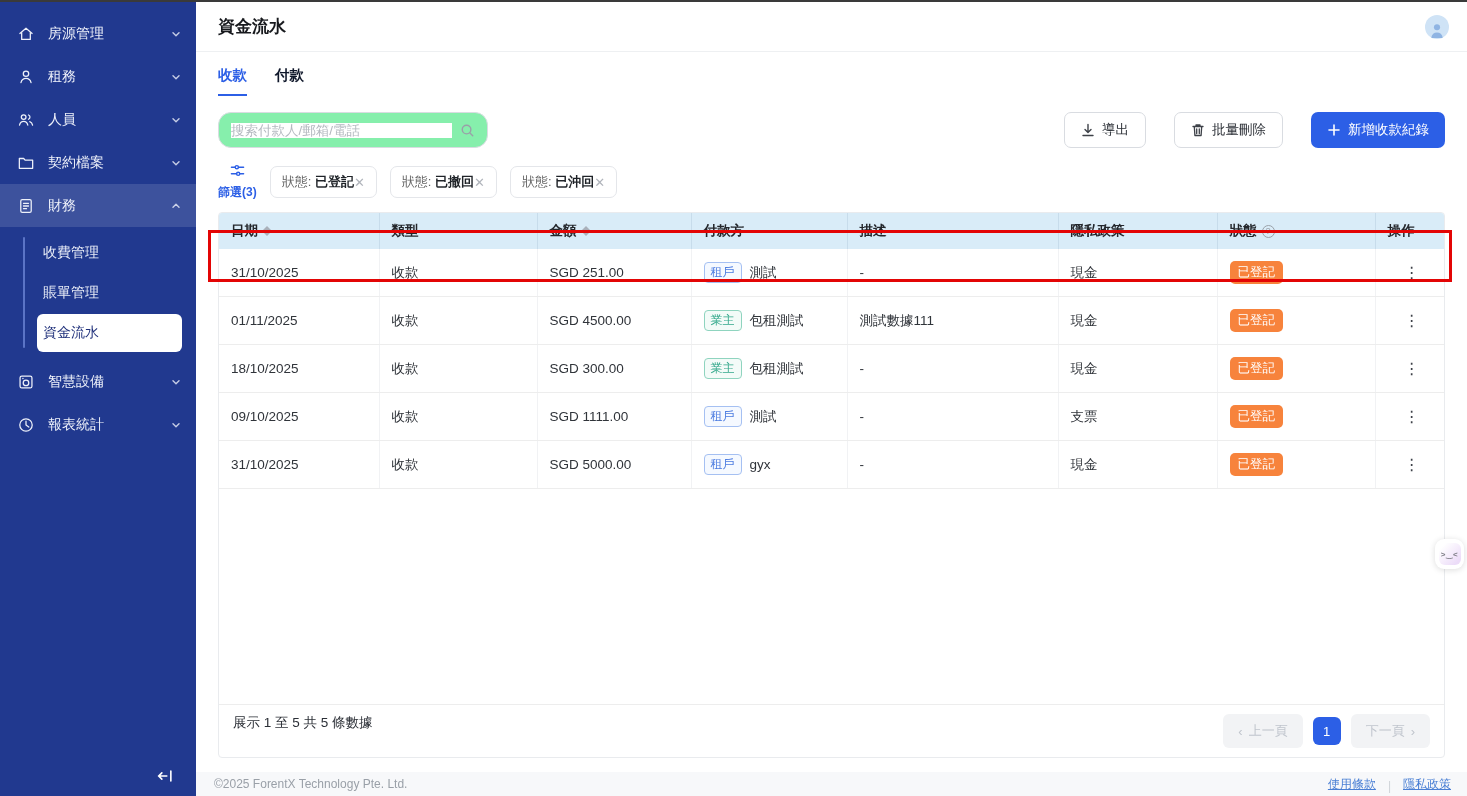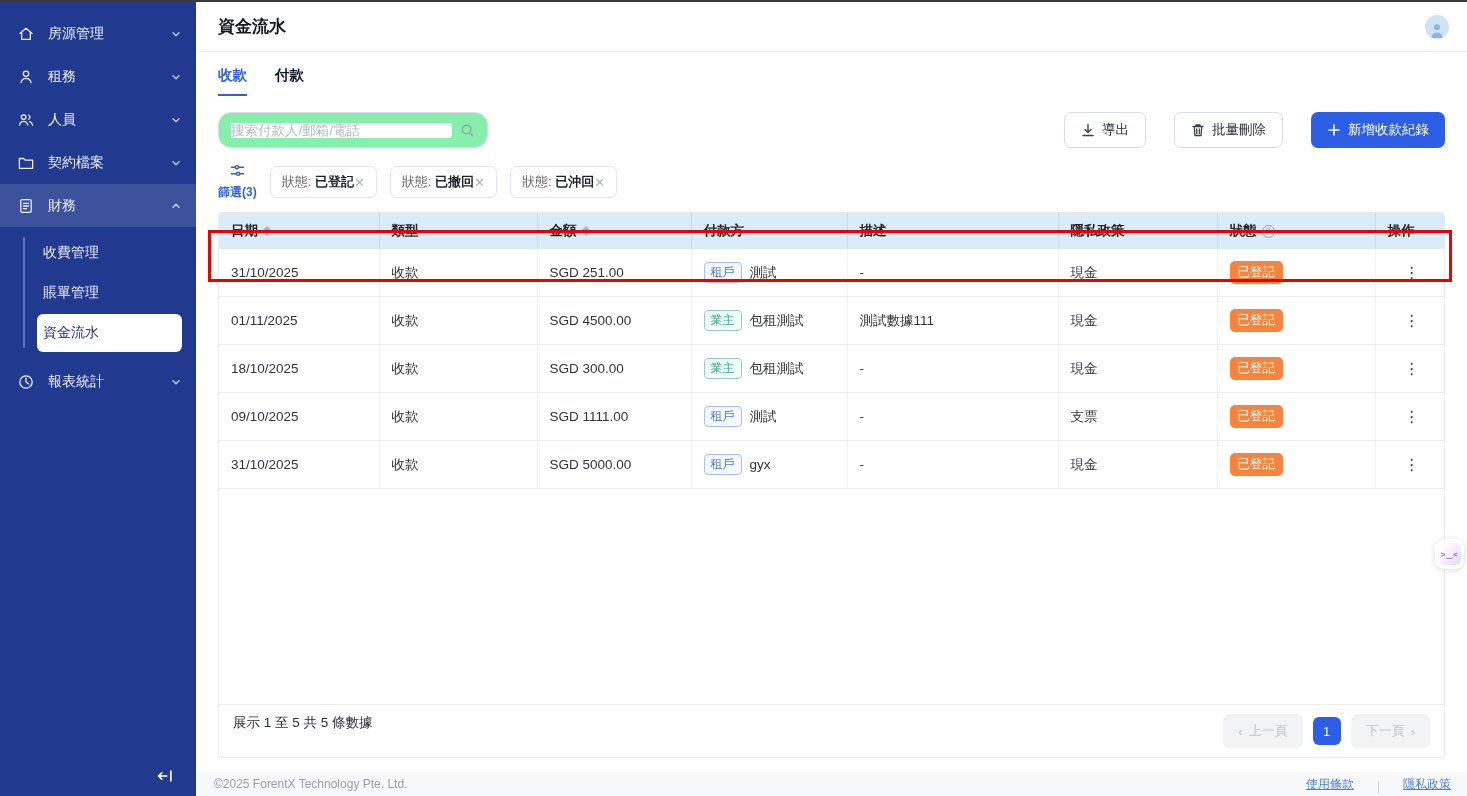--- a/index.html
+++ b/index.html
@@ -79,21 +79,21 @@
   .badge { display:inline-block; background:#f7833c; color:#fff; font-size:12.5px; padding:3px 8px; border-radius:5px; }
   .kebab { font-size:16px; color:#3d4148; cursor:pointer; letter-spacing:0; line-height:1; display:inline-block; padding:2px 6px; }
   .tc-filler { flex:1; }
   .pagination { border-top:1px solid #ededed; display:flex; align-items:flex-start; justify-content:space-between; padding:9px 14px; flex-shrink:0; }
   .pg-summary { font-size:13.5px; color:#2b2f36; }
   .pg-right { display:flex; align-items:center; gap:10px; }
   .pg-btn { background:#f2f3f5; color:#c0c5cd; font-size:13px; border-radius:6px; padding:8px 15px; display:flex; align-items:center; gap:6px; cursor:pointer; }
   .pg-page { width:28px; height:28px; background:#2c5fe6; color:#fff; font-size:13px; border-radius:6px; display:flex; align-items:center; justify-content:center; cursor:pointer; }
 
   .site-footer { height:24px; flex-shrink:0; background:#f7f8fa; display:flex; align-items:center; justify-content:space-between; padding:0 16px 0 18px; font-size:12px; color:#9aa0a8; }
-  .footer-links { display:flex; align-items:flex-end; gap:23px; }
+  .footer-links { display:flex; align-items:flex-end; gap:12px; }
   .footer-links a { color:#4a7fd4; text-decoration:underline; font-size:12px; cursor:pointer; }
   .footer-sep { color:#cfd3d9; }
 
   .annotation-box { position:absolute; left:208px; top:230px; width:1244px; height:52px; border:3px solid #e30505; pointer-events:none; z-index:30; }
 
   .assistant { position:absolute; right:3px; top:539px; width:29px; height:30px; background:#fff; border-radius:9px; box-shadow:0 1px 6px rgba(0,0,0,.14); display:flex; align-items:center; justify-content:center; cursor:pointer; z-index:25; }
   .assistant .face { width:22px; height:22px; border-radius:6px; background:linear-gradient(135deg,#ffffff 15%,#ecdcf8 85%); font-size:8px; color:#7d7d85; display:flex; align-items:center; justify-content:center; font-weight:bold; letter-spacing:.5px; }
 </style>
 </head>
 <body>
@@ -172,20 +172,35 @@
           <span class="chev up">
             <svg viewBox="0 0 12 12" fill="none" stroke="currentColor" stroke-width="1.4" stroke-linecap="round" stroke-linejoin="round">
               <path d="M3 4.8 6 7.8 9 4.8"></path>
             </svg>
           </span>
         </div>
         <div class="submenu">
           <div class="sub-item">收費管理</div>
           <div class="sub-item">賬單管理</div>
           <div class="sub-item active">資金流水</div>
+        </div>
+        <div class="nav-item">
+          <span class="nav-ic">
+            <svg viewBox="0 0 20 20" fill="none" stroke="currentColor" stroke-width="1.4" stroke-linecap="round" stroke-linejoin="round">
+              <rect x="3.4" y="3.4" width="13.2" height="13.2" rx="2"></rect>
+              <circle cx="10" cy="11" r="3.1"></circle>
+              <circle cx="6.6" cy="6.2" r=".8" fill="currentColor" stroke="none"></circle>
+            </svg>
+          </span>
+          <span>智慧設備</span>
+          <span class="chev ">
+            <svg viewBox="0 0 12 12" fill="none" stroke="currentColor" stroke-width="1.4" stroke-linecap="round" stroke-linejoin="round">
+              <path d="M3 4.8 6 7.8 9 4.8"></path>
+            </svg>
+          </span>
         </div>
         <div class="nav-item">
           <span class="nav-ic">
             <svg viewBox="0 0 20 20" fill="none" stroke="currentColor" stroke-width="1.4" stroke-linecap="round" stroke-linejoin="round">
               <circle cx="10" cy="10" r="6.9"></circle>
               <path d="M10 5.8V10l3.1 2.3"></path>
             </svg>
           </span>
           <span>報表統計</span>
           <span class="chev ">

